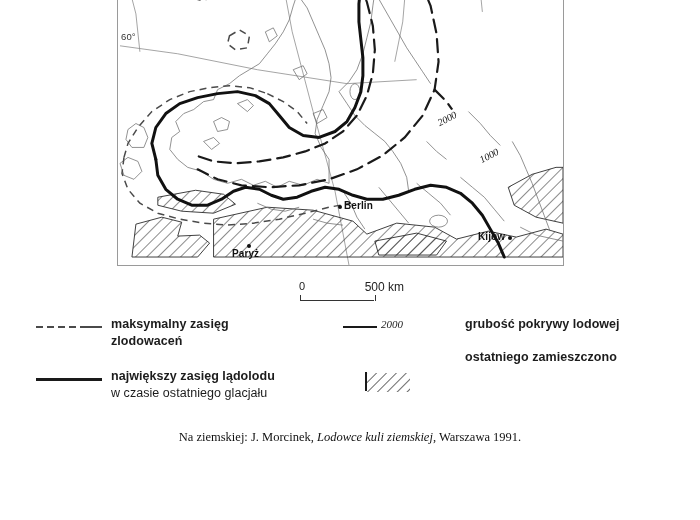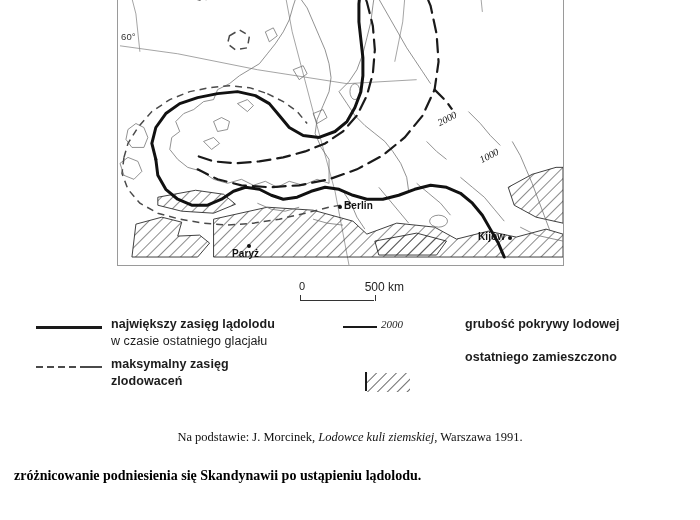--- a/index.html
+++ b/index.html
@@ -259,45 +259,45 @@
   <span class="rule"></span>
   <span class="tick left"></span>
   <span class="tick right"></span>
   <span id="scale-zero">0</span>
   <span id="scale-max">500 km</span>
 </div>
 
 <div id="legend">
 
   <div class="legend-col left">
-
-    <div class="legend-row" style="height:40px;">
-      <span class="legend-sym sym-solid" style="top:6px;">
-        <span></span>
-      </span>
-      <div class="legend-text" style="margin-left:75px;">
-        <span>największy zasięg lądolodu</span><br>
-        <span class="reg">w czasie ostatniego glacjału</span>
-      </div>
-    </div>
 
     <div class="legend-row" style="height:52px;">
       <span class="legend-sym sym-dashed" style="top:5px;">
         <span style="left:0;width:7px;"></span>
         <span style="left:11px;width:7px;"></span>
         <span style="left:22px;width:7px;"></span>
         <span style="left:33px;width:7px;"></span>
         <span style="left:44px;width:22px;"></span>
       </span>
       <div class="legend-text" style="margin-left:75px;">
         <span>maksymalny zasięg</span><br>
         <span>zlodowaceń</span>
       </div>
     </div>
 
+    <div class="legend-row" style="height:40px;">
+      <span class="legend-sym sym-solid" style="top:6px;">
+        <span></span>
+      </span>
+      <div class="legend-text" style="margin-left:75px;">
+        <span>największy zasięg lądolodu</span><br>
+        <span class="reg">w czasie ostatniego glacjału</span>
+      </div>
+    </div>
+
   </div>
 
   <div class="legend-col right">
 
     <div class="legend-row" style="height:56px;">
       <span class="legend-sym sym-contour" style="top:4px;">
         <span class="seg a"></span>
         <span class="val">2000</span>
         <span class="seg b"></span>
       </span>
@@ -318,18 +318,17 @@
             </pattern>
           </defs>
         </svg>
       </span>
     </div>
 
   </div>
 </div>
 
 <div id="source">
-  <span>Na podstawie: J. Morcinek, </span><span class="title">Lodowce kuli ziemskiej</span><span>, Warszawa 1991.</span>
+  <span>Na ziemskiej: J. Morcinek, </span><span class="title">Lodowce kuli ziemskiej</span><span>, Warszawa 1991.</span>
 </div>
 
 <div id="question">
-  <span class="l2">zróżnicowanie podniesienia się Skandynawii po ustąpieniu lądolodu.</span>
 </div>
 
 </body></html>

